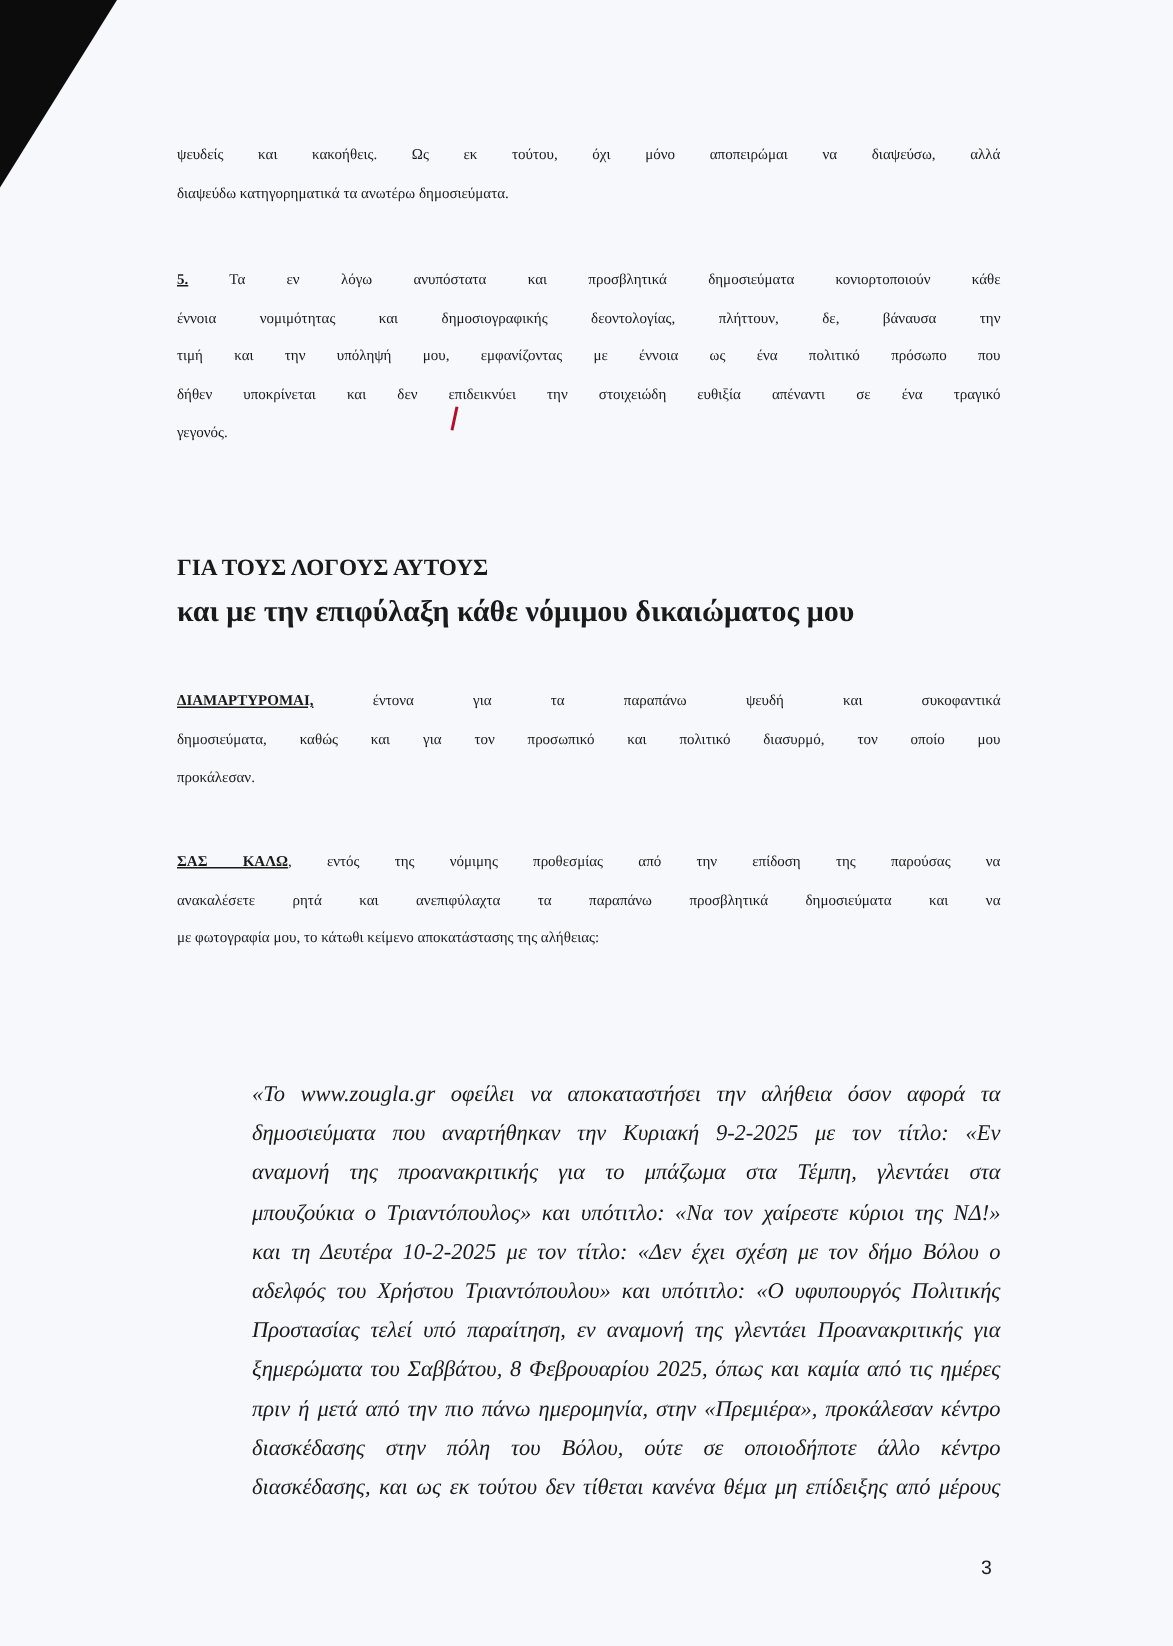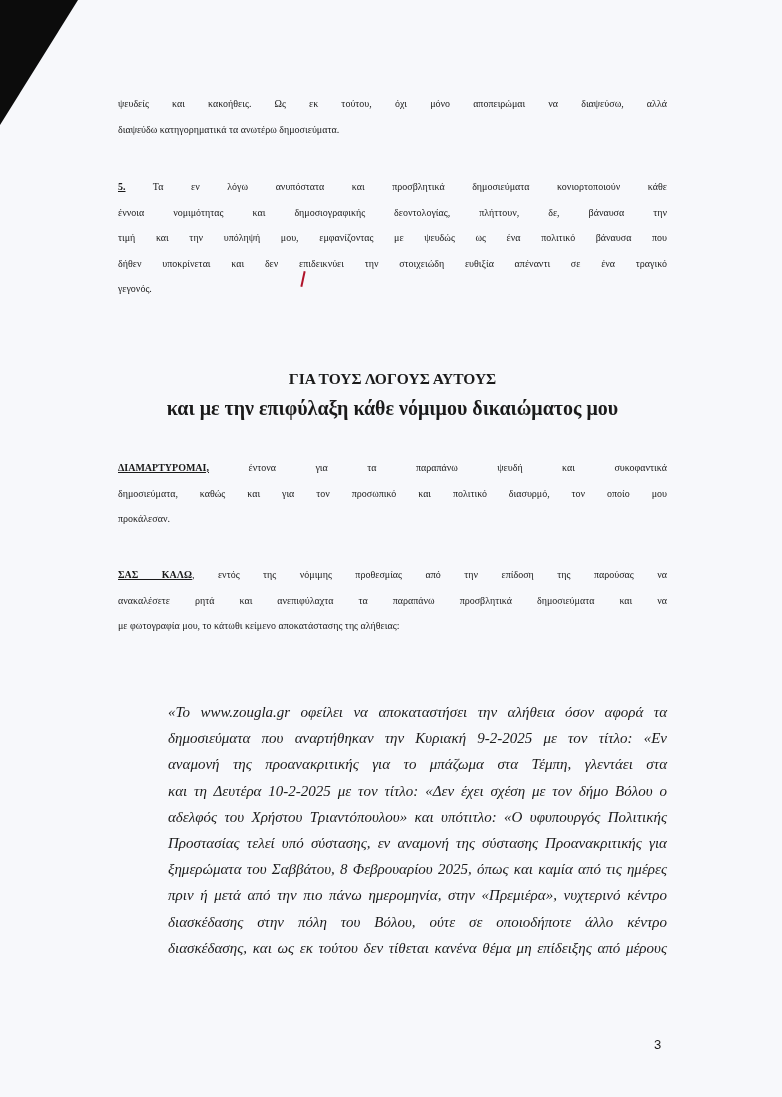--- a/index.html
+++ b/index.html
@@ -18,21 +18,21 @@
   .page { position: absolute; left: 118px; top: 0; width: 549px; }
   .p {
     position: absolute; left: 0; width: 549px;
     font-size: 10px; line-height: 25.6px;
     text-align: justify; text-align-last: left;
     margin: 0;
   }
   .p .jl { display: block; text-align: justify; text-align-last: justify; }
   .p .ll { display: block; text-align: center; }
   .u { text-decoration: underline; font-weight: bold; }
-  .center { position: absolute; left: 0; width: 549px; text-align: center; font-weight: bold; margin: 0; }
+  .center { position: absolute; left: 0; width: 549px; text-align: left; font-weight: bold; margin: 0; }
   .h1 { font-size: 15.5px; }
   .h2 { font-size: 20px; }
   .quote { position: absolute; left: 50px; width: 499px; font-style: italic; font-size: 15px; line-height: 26.2px; margin: 0; }
   .quote .jl { display: block; text-align: justify; text-align-last: justify; }
   .pagenum { position: absolute; left: 654px; top: 1037px; font-family: "Liberation Sans", sans-serif; font-size: 13px; }
   .redmark { position: absolute; left: 302px; top: 271px; width: 2px; height: 16px; background: #b0122a; transform: rotate(12deg); }
 </style>
 </head>
 <body>
 
@@ -42,47 +42,48 @@
 <div class="page">
 
   <p class="p" style="top:91px">
     <span class="jl">ψευδείς και κακοήθεις. Ως εκ τούτου, όχι μόνο αποπειρώμαι να διαψεύσω, αλλά</span>
     <span class="ll">διαψεύδω κατηγορηματικά τα ανωτέρω δημοσιεύματα.</span>
   </p>
 
   <p class="p" style="top:174px">
     <span class="jl"><span class="u">5.</span><span> Τα εν λόγω ανυπόστατα και προσβλητικά δημοσιεύματα κονιορτοποιούν κάθε</span></span>
     <span class="jl">έννοια νομιμότητας και δημοσιογραφικής δεοντολογίας, πλήττουν, δε, βάναυσα την</span>
-    <span class="jl">τιμή και την υπόληψή μου, εμφανίζοντας με ψευδώς ως ένα πολιτικό βάναυσα που</span>
+    <span class="jl">τιμή και την υπόληψή μου, εμφανίζοντας με έννοια ως ένα πολιτικό πρόσωπο που</span>
     <span class="jl">δήθεν υποκρίνεται και δεν επιδεικνύει την στοιχειώδη ευθιξία απέναντι σε ένα τραγικό</span>
     <span class="ll">γεγονός.</span>
   </p>
 
   <p class="center h1" style="top:370px">ΓΙΑ ΤΟΥΣ ΛΟΓΟΥΣ ΑΥΤΟΥΣ</p>
   <p class="center h2" style="top:397px">και με την επιφύλαξη κάθε νόμιμου δικαιώματος μου</p>
 
   <p class="p" style="top:455px">
     <span class="jl"><span class="u">ΔΙΑΜΑΡΤΥΡΟΜΑΙ,</span><span> έντονα για τα παραπάνω ψευδή και συκοφαντικά</span></span>
     <span class="jl">δημοσιεύματα, καθώς και για τον προσωπικό και πολιτικό διασυρμό, τον οποίο μου</span>
     <span class="ll">προκάλεσαν.</span>
   </p>
 
   <p class="p" style="top:562px">
     <span class="jl"><span class="u">ΣΑΣ ΚΑΛΩ</span><span>, εντός της νόμιμης προθεσμίας από την επίδοση της παρούσας να</span></span>
     <span class="jl">ανακαλέσετε ρητά και ανεπιφύλαχτα τα παραπάνω προσβλητικά δημοσιεύματα και να</span>
     <span class="ll">με φωτογραφία μου, το κάτωθι κείμενο αποκατάστασης της αλήθειας:</span>
   </p>
 
-  <p class="quote" style="top:699px">
+  <p class="quote" style="top:717px">
     <span class="jl">«Το www.zougla.gr οφείλει να αποκαταστήσει την αλήθεια όσον αφορά τα</span>
     <span class="jl">δημοσιεύματα που αναρτήθηκαν την Κυριακή 9-2-2025 με τον τίτλο: «Εν</span>
     <span class="jl">αναμονή της προανακριτικής για το μπάζωμα στα Τέμπη, γλεντάει στα</span>
+    <span class="jl">μπουζούκια ο Τριαντόπουλος» και υπότιτλο: «Να τον χαίρεστε κύριοι της ΝΔ!»</span>
     <span class="jl">και τη Δευτέρα 10-2-2025 με τον τίτλο: «Δεν έχει σχέση με τον δήμο Βόλου ο</span>
     <span class="jl">αδελφός του Χρήστου Τριαντόπουλου» και υπότιτλο: «Ο υφυπουργός Πολιτικής</span>
-    <span class="jl">Προστασίας τελεί υπό σύστασης, εν αναμονή της σύστασης Προανακριτικής για</span>
+    <span class="jl">Προστασίας τελεί υπό παραίτηση, εν αναμονή της γλεντάει Προανακριτικής για</span>
     <span class="jl">ξημερώματα του Σαββάτου, 8 Φεβρουαρίου 2025, όπως και καμία από τις ημέρες</span>
-    <span class="jl">πριν ή μετά από την πιο πάνω ημερομηνία, στην «Πρεμιέρα», νυχτερινό κέντρο</span>
+    <span class="jl">πριν ή μετά από την πιο πάνω ημερομηνία, στην «Πρεμιέρα», προκάλεσαν κέντρο</span>
     <span class="jl">διασκέδασης στην πόλη του Βόλου, ούτε σε οποιοδήποτε άλλο κέντρο</span>
     <span class="jl">διασκέδασης, και ως εκ τούτου δεν τίθεται κανένα θέμα μη επίδειξης από μέρους</span>
   </p>
 </div>
 
 <div class="pagenum">3</div>
 
 </body></html>

